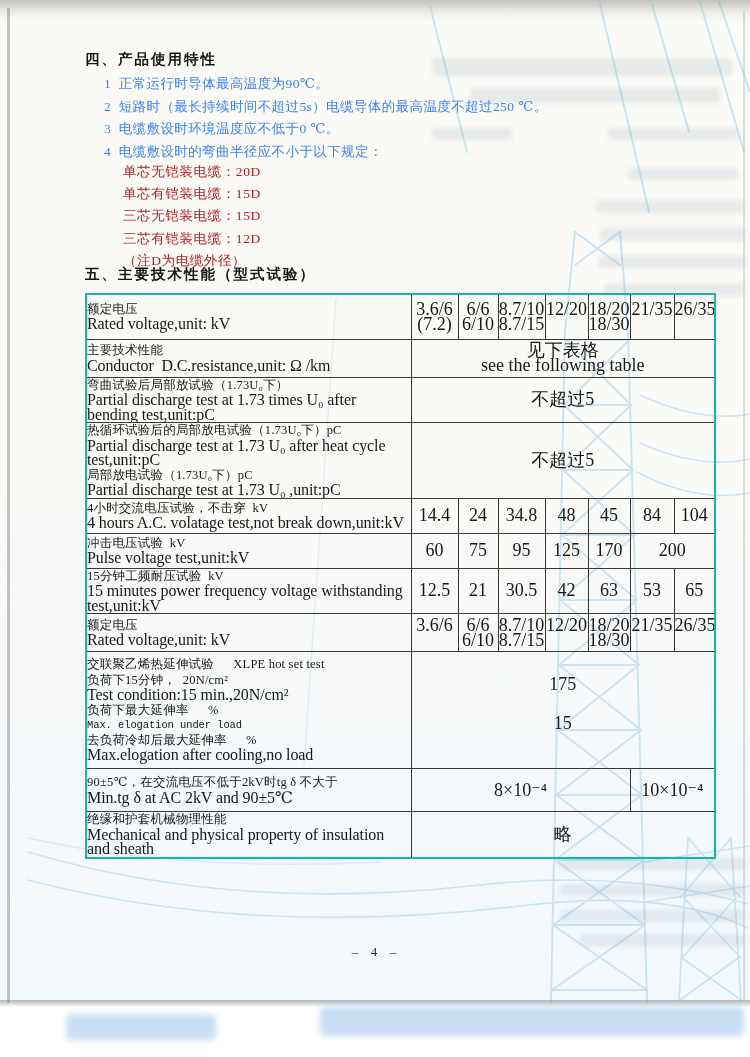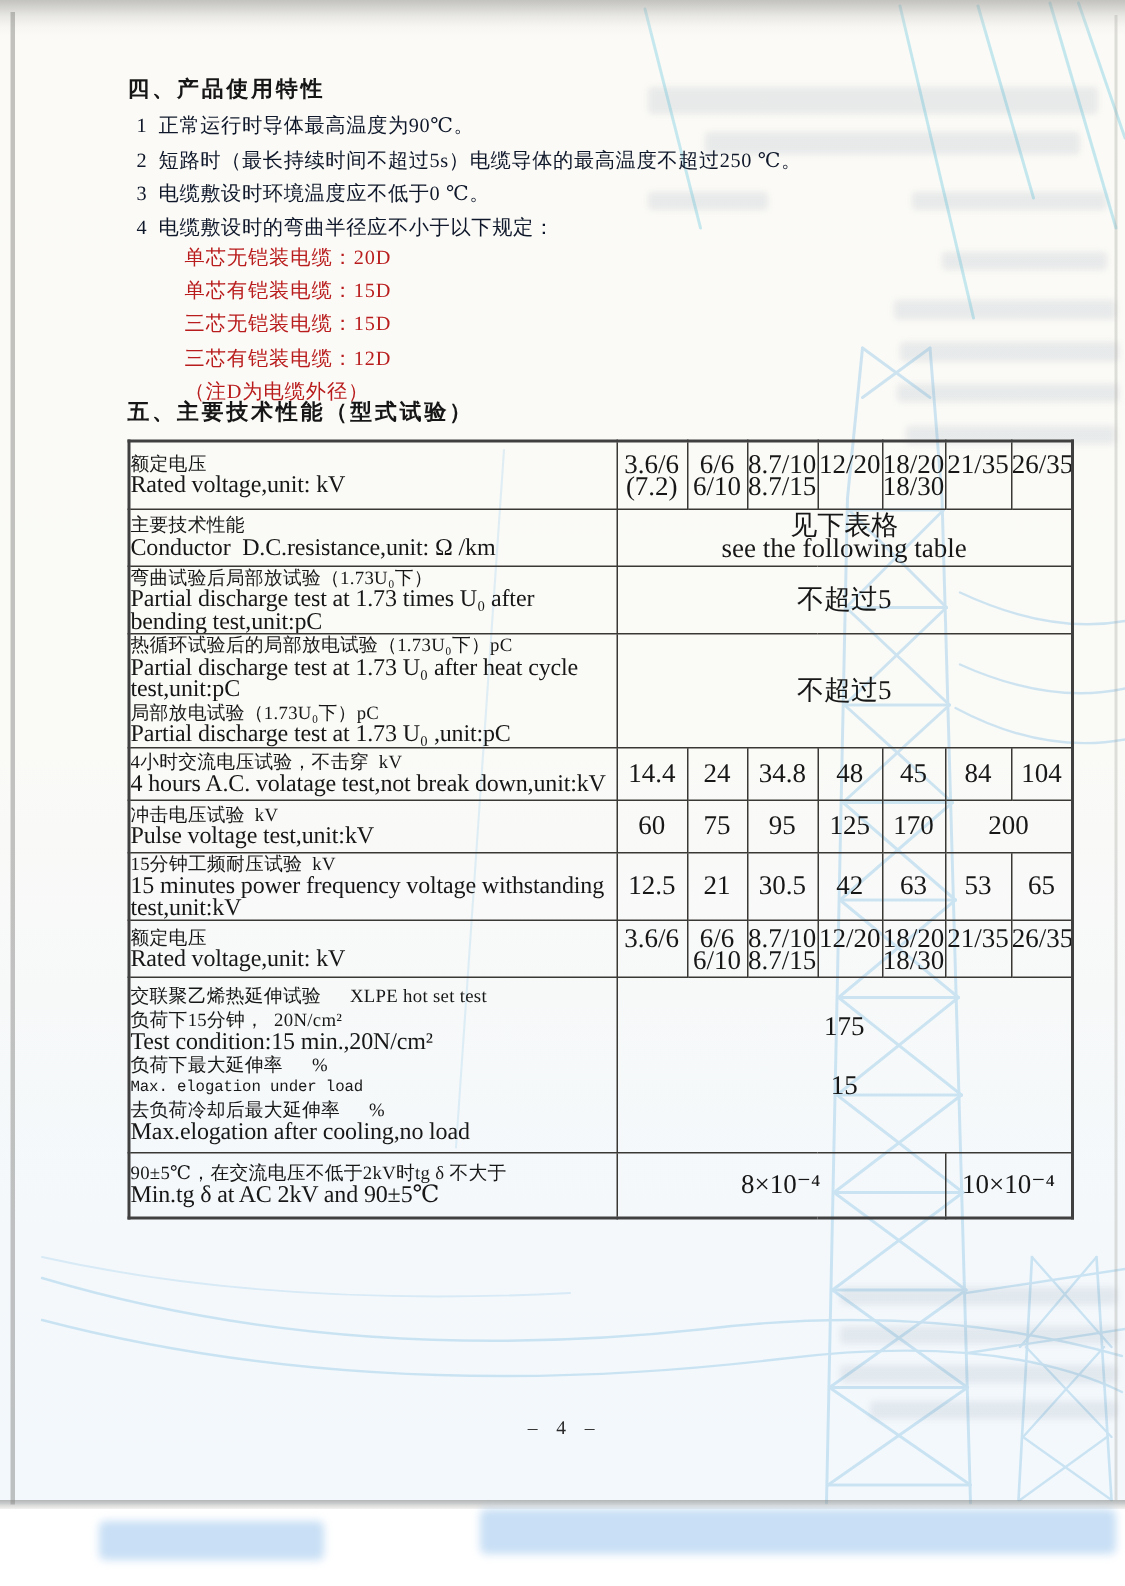--- a/index.html
+++ b/index.html
@@ -12,27 +12,27 @@
   .scan-left{position:absolute;left:7px;top:8px;width:3px;height:995px;background:rgba(125,125,122,.45);filter:blur(.4px);}
   .scan-right{position:absolute;left:743px;top:10px;width:2px;height:990px;background:rgba(165,165,160,.35);}
   .scan-bottom{position:absolute;left:0;top:1000px;width:750px;height:6px;
                background:linear-gradient(180deg,rgba(130,130,126,.55),rgba(200,200,196,.25));}
   .wm{position:absolute;left:0;top:0;pointer-events:none;}
   .bleed{position:absolute;background:rgba(110,132,155,.13);filter:blur(2px);border-radius:3px;}
   .underblob{position:absolute;background:rgba(125,178,232,.42);filter:blur(3px);border-radius:4px;}
 
   .sec-heading{position:absolute;font-family:"Liberation Sans","DejaVu Sans",sans-serif;
                font-weight:bold;font-size:14.5px;color:#161616;letter-spacing:2px;white-space:pre;}
-  .s4-list{position:absolute;left:91px;top:73px;color:#0f172a;}
+  .s4-list{position:absolute;left:104px;top:73px;color:#3b82f6;}
   .s4-item{height:22.6px;display:flex;align-items:center;font-size:13.5px;white-space:pre;letter-spacing:.4px;}
   .s4-sub{position:absolute;left:123px;top:161px;color:#b91c1c;}
   .s4-subitem{height:22.2px;display:flex;align-items:center;font-size:13.5px;white-space:pre;letter-spacing:.6px;}
 
   table.spec{position:absolute;left:85px;top:293px;border-collapse:collapse;table-layout:fixed;
-             width:629px;color:#171717;background:transparent;border:2px solid #404040;}
+             width:629px;color:#171717;background:transparent;border:2px solid #14b8a6;}
   table.spec td{border:1px solid #3a3834;vertical-align:middle;padding:0;overflow:hidden;}
   td.lbl{padding:2px 3px 2px 7px;}
   td.lbl .zh{font-size:12.5px;line-height:15.5px;white-space:pre-wrap;letter-spacing:.2px;}
   td.lbl .en{font-size:16px;line-height:14.5px;white-space:pre-wrap;letter-spacing:-.1px;}
   td.lbl .mono{font-family:"Liberation Mono","DejaVu Sans Mono",monospace;font-size:10.5px;}
   td.val{text-align:center;font-size:18px;line-height:15px;}
   td.val div{min-height:15px;}
   tr.r1{height:45px}tr.r2{height:38px}tr.r3{height:33px}tr.r4{height:36px}tr.r5{height:66px}
   tr.r6{height:35px}tr.r7{height:35px}tr.r8{height:37px}tr.r9{height:38px}tr.r10{height:117px}
   tr.r11{height:43px}tr.r12{height:40px}
@@ -290,17 +290,24 @@
         </td>
       </tr>
       <tr class="r11">
         <td class="lbl">
           <div class="zh">90±5℃，在交流电压不低于2kV时tg δ 不大于</div>
           <div class="en">Min.tg δ at AC 2kV and 90±5℃</div>
         </td>
         <td class="val" colspan="5">8×10⁻⁴</td>
         <td class="val" colspan="2">10×10⁻⁴</td>
       </tr>
+      <tr class="r12">
+        <td class="lbl">
+          <div class="zh">绝缘和护套机械物理性能</div>
+          <div class="en">Mechanical and physical property of insulation and sheath</div>
+        </td>
+        <td class="val" colspan="7">略</td>
+      </tr>
     </tbody>
   </table>
 
   <div class="page-number">–  4  –</div>
 </div>
 
 </body></html>

